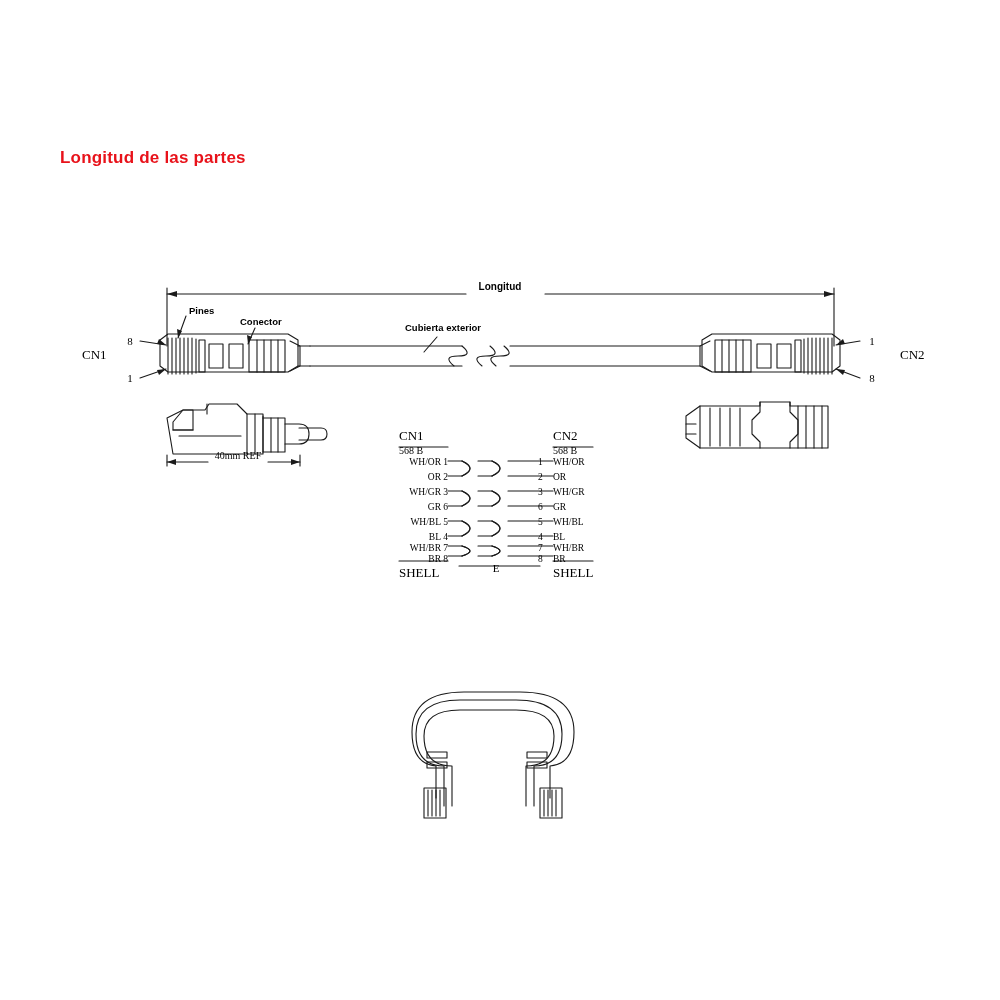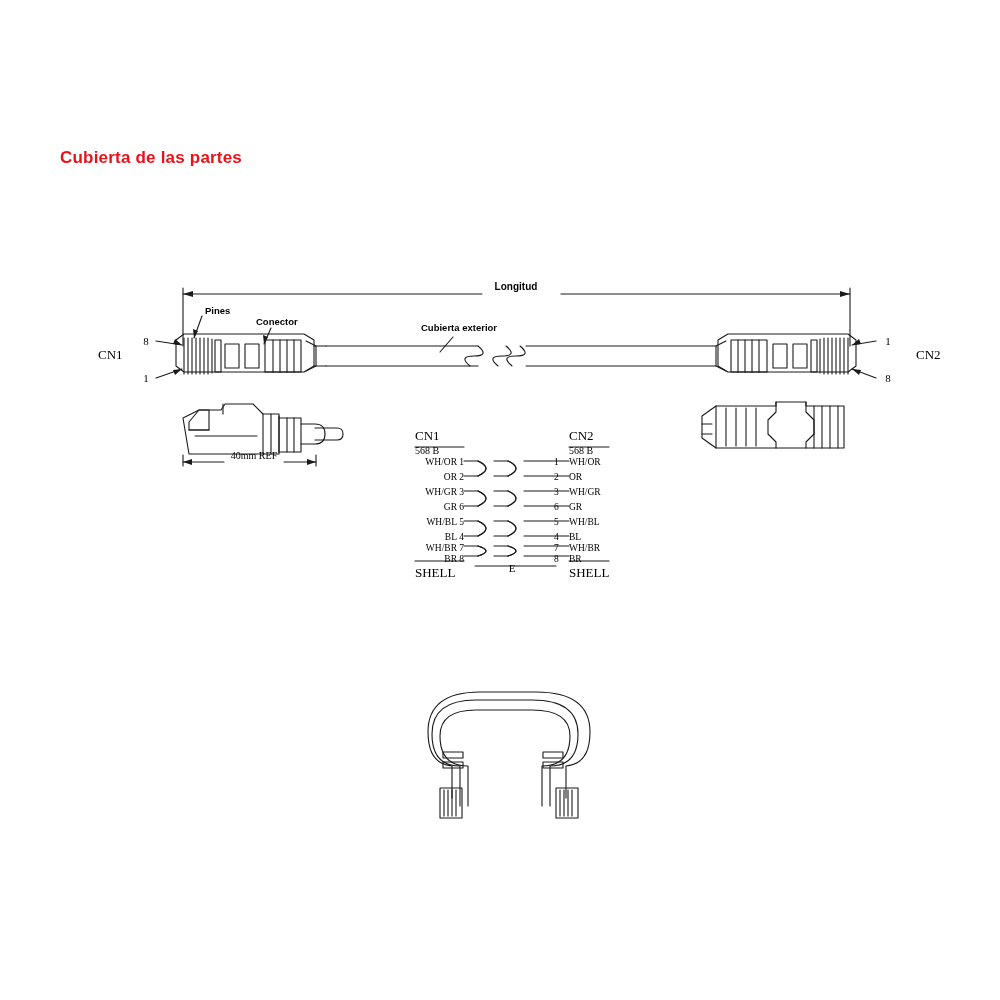--- a/index.html
+++ b/index.html
@@ -20,33 +20,33 @@
     left: 60px;
     top: 148px;
     font-family: "Liberation Sans", sans-serif;
     font-weight: bold;
     font-size: 17px;
     color: #e8121a;
     letter-spacing: 0.2px;
   }
   .diagram-wrap {
     position: absolute;
-    left: 16px;
+    left: 0;
     top: 0;
     width: 820px;
     height: 1000px;
   }
   svg { display: block; }
   text { font-family: "Liberation Serif", serif; fill: #000; }
   .lbl-sans { font-family: "Liberation Sans", sans-serif; font-weight: bold; }
 </style>
 </head>
 <body>
 
-<div id="page-title">Cubierta de las partes</div>
+<div id="page-title">Longitud de las partes</div>
 
 <div class="diagram-wrap">
 <svg width="1000" height="1000" viewBox="0 0 1000 1000">
 
   <g stroke="#1a1a1a" fill="none" stroke-width="1.1" stroke-linecap="round" stroke-linejoin="round">
 
     <g>
       <line x1="167" y1="294" x2="466" y2="294"></line>
       <line x1="545" y1="294" x2="834" y2="294"></line>
       <line x1="167" y1="288" x2="167" y2="346"></line>

